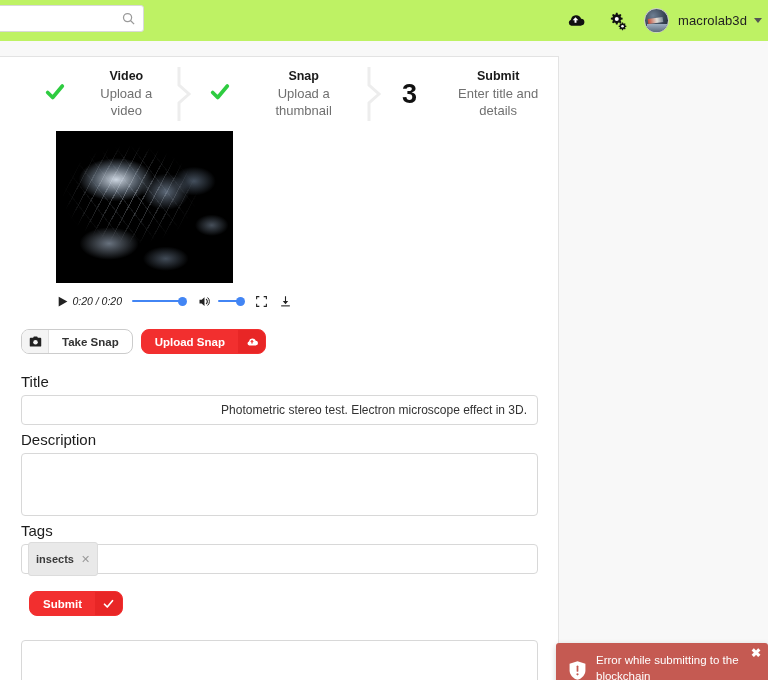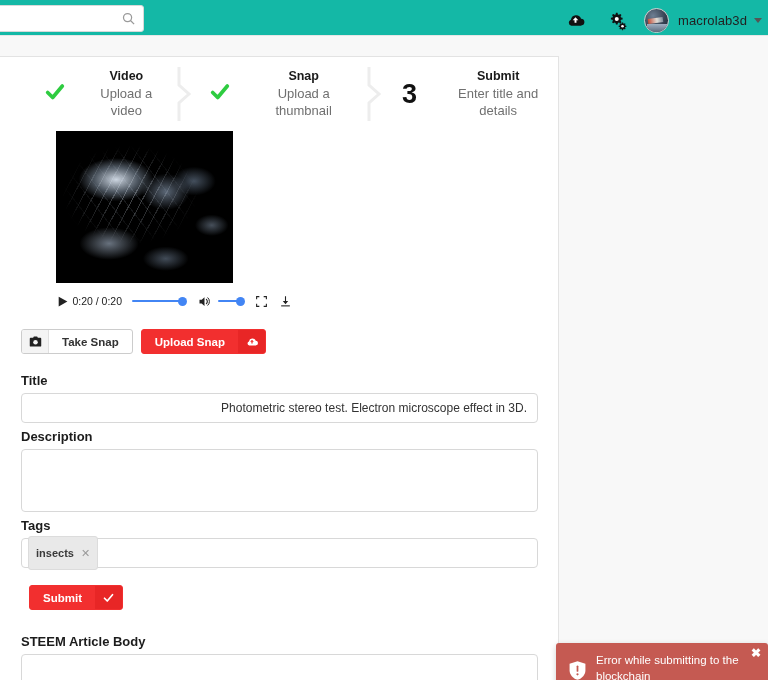--- a/index.html
+++ b/index.html
@@ -8,22 +8,22 @@
     width: 768px; height: 680px;
     overflow: hidden;
     background: #f8f8f8;
     font-family: "Liberation Sans", sans-serif;
     color: #333;
   }
 
   
   .topbar {
     position: absolute; top: 0; left: 0;
-    width: 768px; height: 36px;
-    background: #14b8a6;
+    width: 768px; height: 55px;
+    background: #bef264;
     border-bottom: 1px solid #e6e6e6;
   }
   .search-wrap {
     position: absolute; left: -8px; top: 5px;
     width: 152px; height: 27px;
     border: 1px solid #d9d9d9;
     border-radius: 3px;
     background: #fff;
   }
   .search-input {
@@ -147,21 +147,21 @@
     -webkit-mask-image: radial-gradient(ellipse 80px 58px at 42% 42%, #000 0%, rgba(0,0,0,0.35) 62%, rgba(0,0,0,0) 85%);
   }
 
   .vcontrols {
     width: 236px; height: 26px;
     margin-top: 5px;
     display: flex; align-items: center;
     color: #222;
   }
   .v-play { width: 22px; display: flex; justify-content: flex-start; }
-  .v-time { font-size: 10.5px; color: #222; margin-right: 10px; white-space: nowrap; }
+  .v-time { font-size: 10.5px; color: #222; margin-right: 10px; white-space: nowrap; font-style: italic; }
   .v-slider { position: relative; height: 12px; display: flex; align-items: center; }
   .v-slider .track { height: 2px; background: #4285f4; border-radius: 2px; }
   .v-slider .thumb {
     width: 9px; height: 9px; border-radius: 50%;
     background: #4285f4; margin-left: -3px;
   }
   .prog { width: 56px; }
   .prog .track { width: 49px; }
   .vol { width: 28px; margin-left: 6px; }
   .vol .track { width: 21px; }
@@ -170,21 +170,21 @@
   .v-dl { margin-left: 11px; color: #222; display: flex; align-items: center; }
 
   
   .btn-row { padding-left: 21px; margin-top: 15px; display: flex; align-items: stretch; }
   .btn {
     display: flex; align-items: center;
     height: 25px;
     font-size: 11.5px; font-weight: bold;
     border: 1px solid #ccc;
     background: #fff; color: #333;
-    border-radius: 3px;
+    border-radius: 8px;
     cursor: pointer;
     overflow: hidden;
   }
   .btn .b-icon {
     width: 27px; height: 100%;
     display: flex; align-items: center; justify-content: center;
     background: #f4f4f4;
     border-right: 1px solid #e0e0e0;
     color: #222;
   }
@@ -193,21 +193,21 @@
     background: #f22f2f; border-color: #f22f2f; color: #fff;
     margin-left: 8px;
   }
   .btn-red .b-icon { background: #e82626; border-right: 1px solid #e82626; color: #fff; }
   .btn-red .b-icon.right { border-right: none; border-left: 1px solid #e82626; }
   .btn-red .b-label { color: #fff; }
 
   
   .field { padding-left: 21px; padding-right: 21px; }
   .label {
-    font-size: 13px; font-weight: bold; color: #1c1c1c;
+    font-size: 15px; font-weight: normal; color: #1c1c1c;
     margin-bottom: 5px;
   }
   .input, .textarea, .tagbox {
     width: 517px;
     border: 1px solid #d8d8d8;
     border-radius: 4px;
     background: #fff;
     font-family: "Liberation Sans", sans-serif;
     font-size: 12px; color: #333;
     outline: none;
@@ -437,21 +437,20 @@
         <span class="b-label">Submit</span>
         <span class="b-icon right">
           <svg width="13" height="12" viewBox="0 0 24 24" fill="none" stroke="currentColor" stroke-width="3.4" stroke-linecap="round" stroke-linejoin="round">
             <polyline points="4,12.5 9.5,18 20,5.5"></polyline>
           </svg>
         </span>
       </div>
     </div>
 
     <div class="field" style="margin-top:24px;">
-      <div class="label">STEEM Article Body</div>
       <textarea class="textarea textarea-big" placeholder="" style=""></textarea>
     </div>
 
   </div>
 
   <div class="toast">
     <span class="toast-close">✖</span>
     <div class="toast-inner">
       <div class="toast-icon">
         <svg width="19" height="21" viewBox="0 0 24 26" fill="currentColor">

